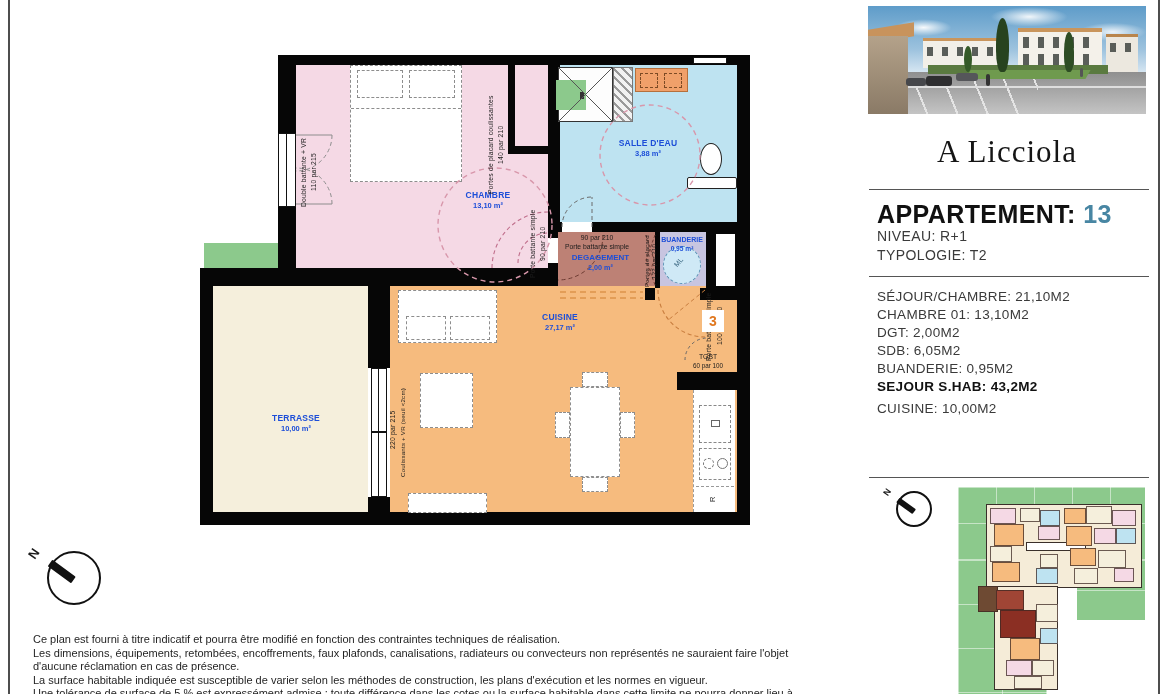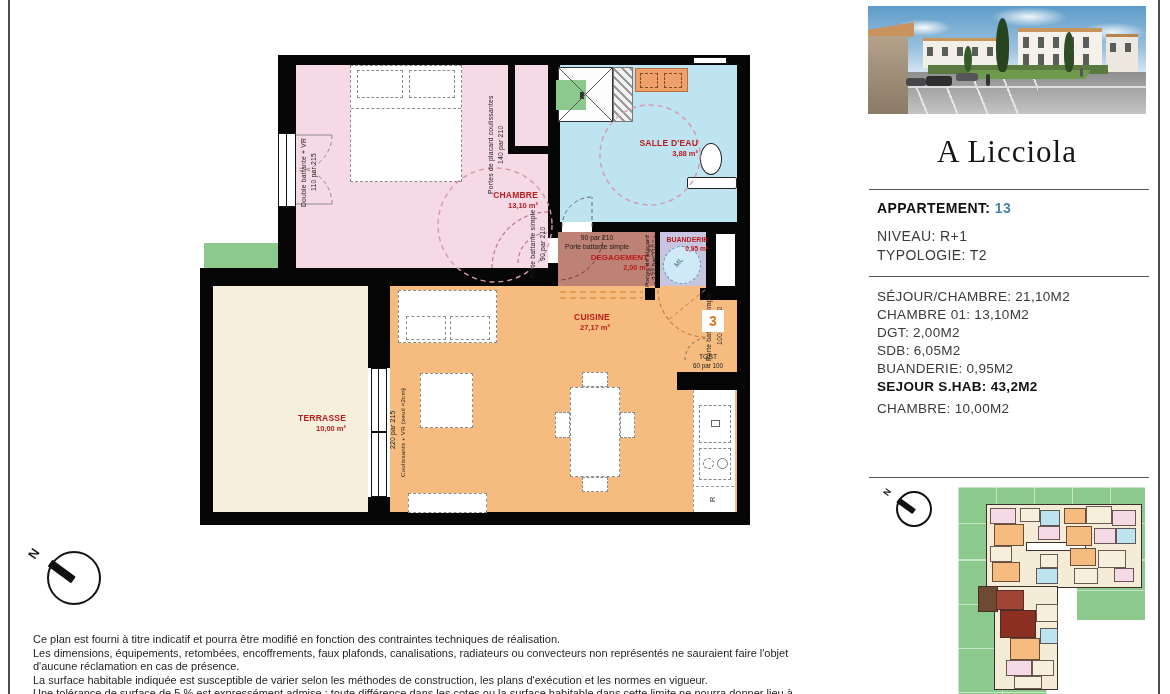--- a/index.html
+++ b/index.html
@@ -1,21 +1,21 @@
 <!DOCTYPE html>
 <html><head>
 <meta charset="utf-8">
 <style>
   * { margin:0; padding:0; box-sizing:border-box; }
   html,body { width:1170px; height:694px; background:#ffffff; overflow:hidden;
     font-family:"Liberation Sans", sans-serif; color:#1a1a1a; position:relative; }
   .abs { position:absolute; }
   .wall { position:absolute; background:#060606; }
   .fill { position:absolute; }
-  .room-label { position:absolute; text-align:right; font-weight:bold; color:#b91c1c; line-height:1.25; }
+  .room-label { position:absolute; text-align:center; font-weight:bold; color:#1d4ed8; line-height:1.25; }
   .room-name { font-size:8.5px; letter-spacing:.2px; }
   .room-area { font-size:7.5px; }
   .dim-label { position:absolute; text-align:center; font-size:6.8px; color:#1c1c1c; line-height:1.3; }
   .vt { position:absolute; writing-mode:vertical-rl; transform:rotate(180deg); font-size:6.8px;
         color:#1c1c1c; white-space:nowrap; letter-spacing:.2px; text-align:center; }
   .vt-sm { font-size:6.2px; }
   .dash-box { position:absolute; background:#fff; border:1px dashed #8d8d8d; }
   .plan-svg { position:absolute; left:0; top:0; }
   .frame-line { position:absolute; top:0; width:2px; height:694px; background:#4d4d4d; }
   .divider { position:absolute; height:1px; background:#555; width:280px; left:869px; }
@@ -231,36 +231,36 @@
   <div class="abs" style="left:88px;top:67px;width:22px;height:8px;background:#55565a;border-radius:3px;"></div>
   <div class="abs" style="left:38px;top:72px;width:20px;height:8px;background:#46474b;border-radius:3px;"></div>
   <div class="abs" style="left:118px;top:68px;width:4px;height:12px;background:#333;border-radius:2px;"></div>
   <div class="abs" style="left:212px;top:62px;width:3px;height:9px;background:#555;border-radius:2px;"></div>
 </div>
 
 <div class="abs" style="left:868px;top:134px;width:278px;text-align:center;font-family:'Liberation Serif', serif;font-size:31px;letter-spacing:1px;color:#151515;">A Licciola</div>
 
 <div class="divider" style="top:189px;"></div>
 
-<div class="abs" style="left:877px;top:200px;font-size:14px;font-weight:bold;letter-spacing:.4px;color:#111;">
+<div class="abs" style="left:877px;top:200px;font-size:25px;font-weight:bold;letter-spacing:.4px;color:#111;">
   <span>APPARTEMENT:</span>
   <span style="color:#4886a3;">13</span>
 </div>
 <div class="panel-line" style="top:228px;">NIVEAU: R+1</div>
 <div class="panel-line" style="top:247px;">TYPOLOGIE: T2</div>
 
 <div class="divider" style="top:276px;"></div>
 
 <div class="abs area-line" style="left:877px;top:288px;">SÉJOUR/CHAMBRE: 21,10M2</div>
 <div class="abs area-line" style="left:877px;top:306px;">CHAMBRE 01: 13,10M2</div>
 <div class="abs area-line" style="left:877px;top:324px;">DGT: 2,00M2</div>
 <div class="abs area-line" style="left:877px;top:342px;">SDB: 6,05M2</div>
 <div class="abs area-line" style="left:877px;top:360px;">BUANDERIE: 0,95M2</div>
 <div class="abs area-line" style="left:877px;top:378px;font-weight:bold;color:#111;">SEJOUR S.HAB: 43,2M2</div>
-<div class="abs area-line" style="left:877px;top:400px;">CHAMBRE: 10,00M2</div>
+<div class="abs area-line" style="left:877px;top:400px;">CUISINE: 10,00M2</div>
 
 <div class="divider" style="top:477px;"></div>
 
 <div>
   <div class="compass-circle" style="left:896px;top:491px;width:36px;height:36px;border-width:2px;"></div>
   <div class="needle" style="left:898px;top:497px;width:20px;height:6px;transform:rotate(36deg);"></div>
   <div class="n-label" style="left:884px;top:487px;font-size:9px;transform:rotate(-55deg);">N</div>
 </div>
 
 <div class="abs" style="left:950px;top:478px;width:205px;height:216px;overflow:hidden;">

